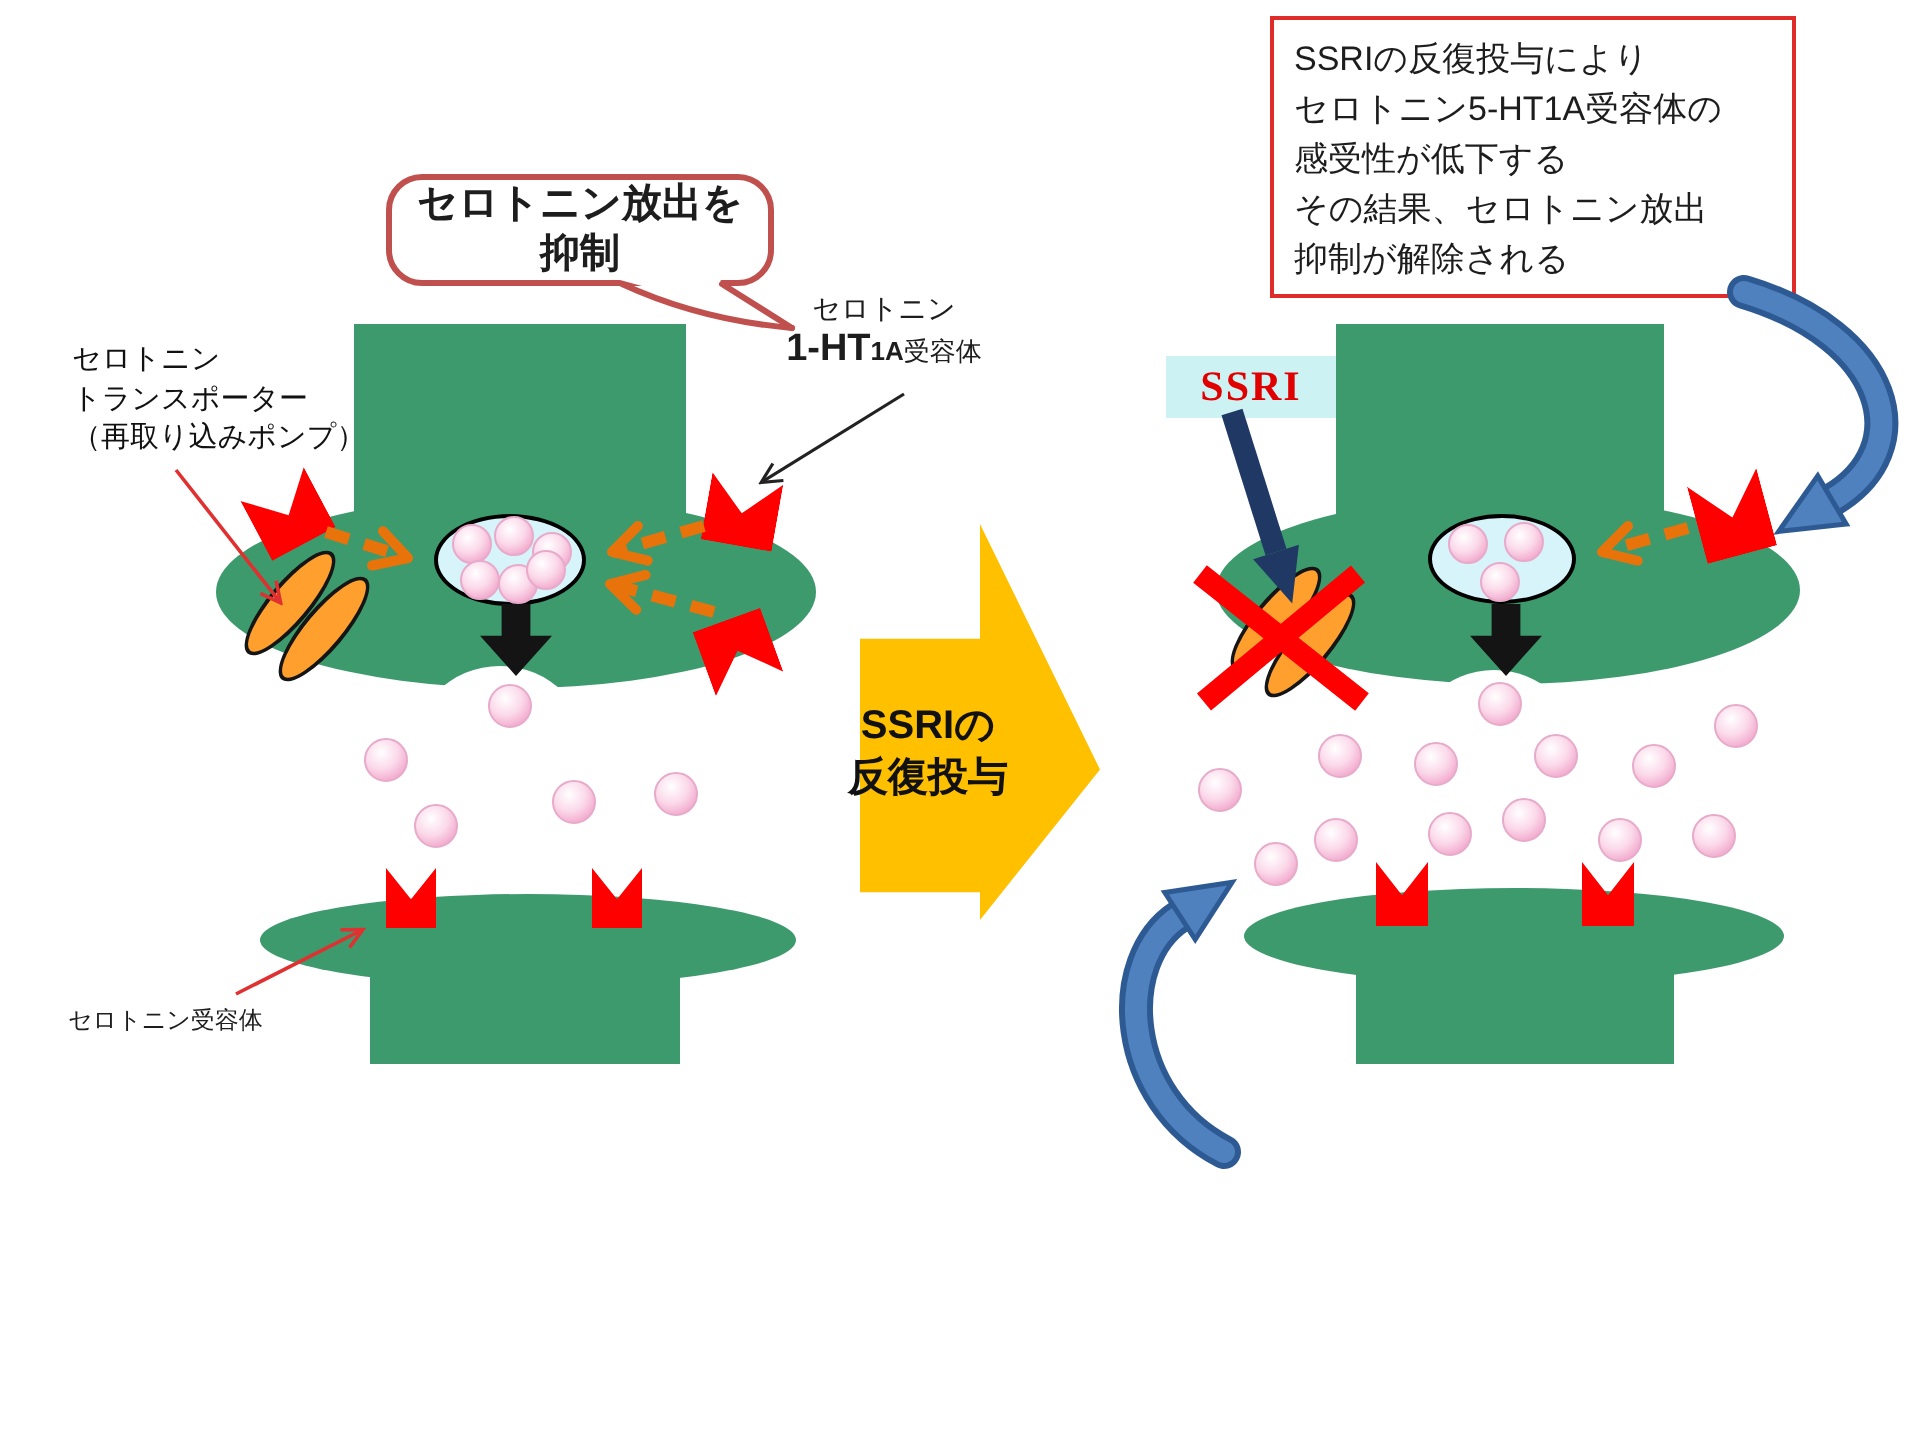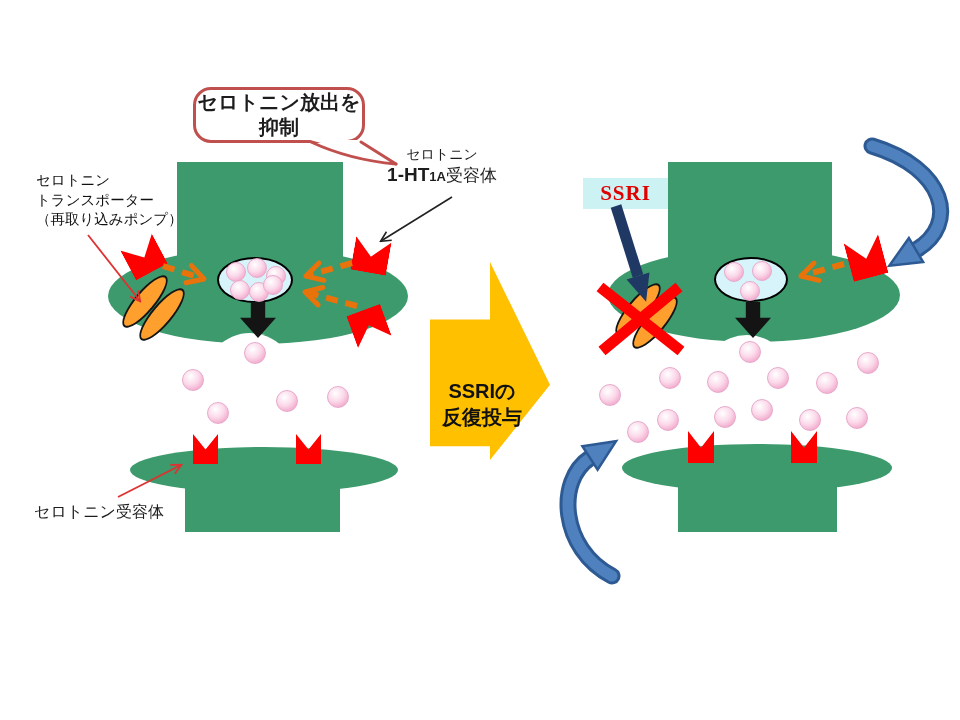--- a/index.html
+++ b/index.html
@@ -93,39 +93,44 @@
       <div class="dot" style="width: 22px; height: 22px; left: 599px; top: 384px;"></div>
       <div class="dot" style="width: 22px; height: 22px; left: 751px; top: 399px;"></div>
       <div class="dot" style="width: 22px; height: 22px; left: 714px; top: 406px;"></div>
       <div class="dot" style="width: 22px; height: 22px; left: 657px; top: 409px;"></div>
       <div class="dot" style="width: 22px; height: 22px; left: 799px; top: 409px;"></div>
       <div class="dot" style="width: 22px; height: 22px; left: 846px; top: 407px;"></div>
       <div class="dot" style="width: 22px; height: 22px; left: 627px; top: 421px;"></div>
     </div>
 
   <div class="abs big-arrow" style="left:430px;top:262px;width:120px;height:198px;"></div>
-  <div class="abs big-arrow-label" style="left: 430px; top: 350px; width: 104px; white-space: pre-line; margin-top: 28px;">SSRIの
+  <div class="abs big-arrow-label" style="left: 412px; top: 350px; width: 104px; white-space: pre-line;">SSRIの
 反復投与</div>
 
   <div class="abs ssri-tag" style="left: 583px; top: 178px; width: 85px; height: 31px; white-space: pre-line;">SSRI</div>
 
+  <div class="abs callout" style="left: 635px; top: 8px; width: 263px; height: 141px; white-space: pre-line;">SSRIの反復投与により
+セロトニン5-HT1A受容体の
+感受性が低下する
+その結果、セロトニン放出
+抑制が解除される</div>
 
-  <div class="abs bubble" style="left: 193px; top: 87px; width: 172px; height: 56px; white-space: pre-line;">セロトニン放出を
+  <div class="abs bubble" style="left: 193px; top: 87px; width: 194px; height: 56px; white-space: pre-line;">セロトニン放出を
 抑制</div>
 
   <div class="abs" style="left:372px;top:145px;width:140px;text-align:center;">
     <div style="font-size: 14px; line-height: 18px; white-space: pre-line;">セロトニン</div>
-    <div style="line-height:24px;"><span style="font-size: 19px; font-weight: bold; white-space: pre-line;">1-HT</span><span style="font-size: 13px; font-weight: bold; white-space: pre-line;">1A</span><span style="font-size: 17px; white-space: pre-line;">受容体</span></div>
+    <div style="line-height:24px;"><span style="font-size: 19px; font-weight: bold; white-space: pre-line;">1-HT</span><span style="font-size: 13px; font-weight: bold; white-space: pre-line;">1A</span><span style="font-size: 13px; white-space: pre-line;">受容体</span></div>
   </div>
 
   <div class="abs small-label" style="left: 36px; top: 171px; width: 190px; white-space: pre-line;">セロトニン
 トランスポーター
 （再取り込みポンプ）</div>
 
-  <div class="abs" style="left: 34px; top: 502px; font-size: 16px; white-space: pre-line; text-align: right;">セロトニン受容体</div>
+  <div class="abs" style="left: 34px; top: 502px; font-size: 12px; white-space: pre-line; text-align: right;">セロトニン受容体</div>
 
   <svg class="overlay" width="960" height="720" viewBox="0 0 960 720">
     <defs>
       <marker id="mOr" markerUnits="userSpaceOnUse" markerWidth="24" markerHeight="24" viewBox="0 0 24 24" refX="20" refY="12" orient="auto">
         <path d="M4,3 L20,12 L4,21" fill="none" stroke="#e8730a" stroke-width="5" stroke-linecap="round" stroke-linejoin="round"></path>
       </marker>
       <marker id="mNavy" markerUnits="userSpaceOnUse" markerWidth="30" markerHeight="26" viewBox="0 0 30 26" refX="1" refY="13" orient="auto">
         <path d="M1,1 L28,13 L1,25 Z" fill="#1f3864"></path>
       </marker>
       <marker id="mBlue" markerUnits="userSpaceOnUse" markerWidth="36" markerHeight="34" viewBox="0 0 36 34" refX="2" refY="17" orient="auto">

